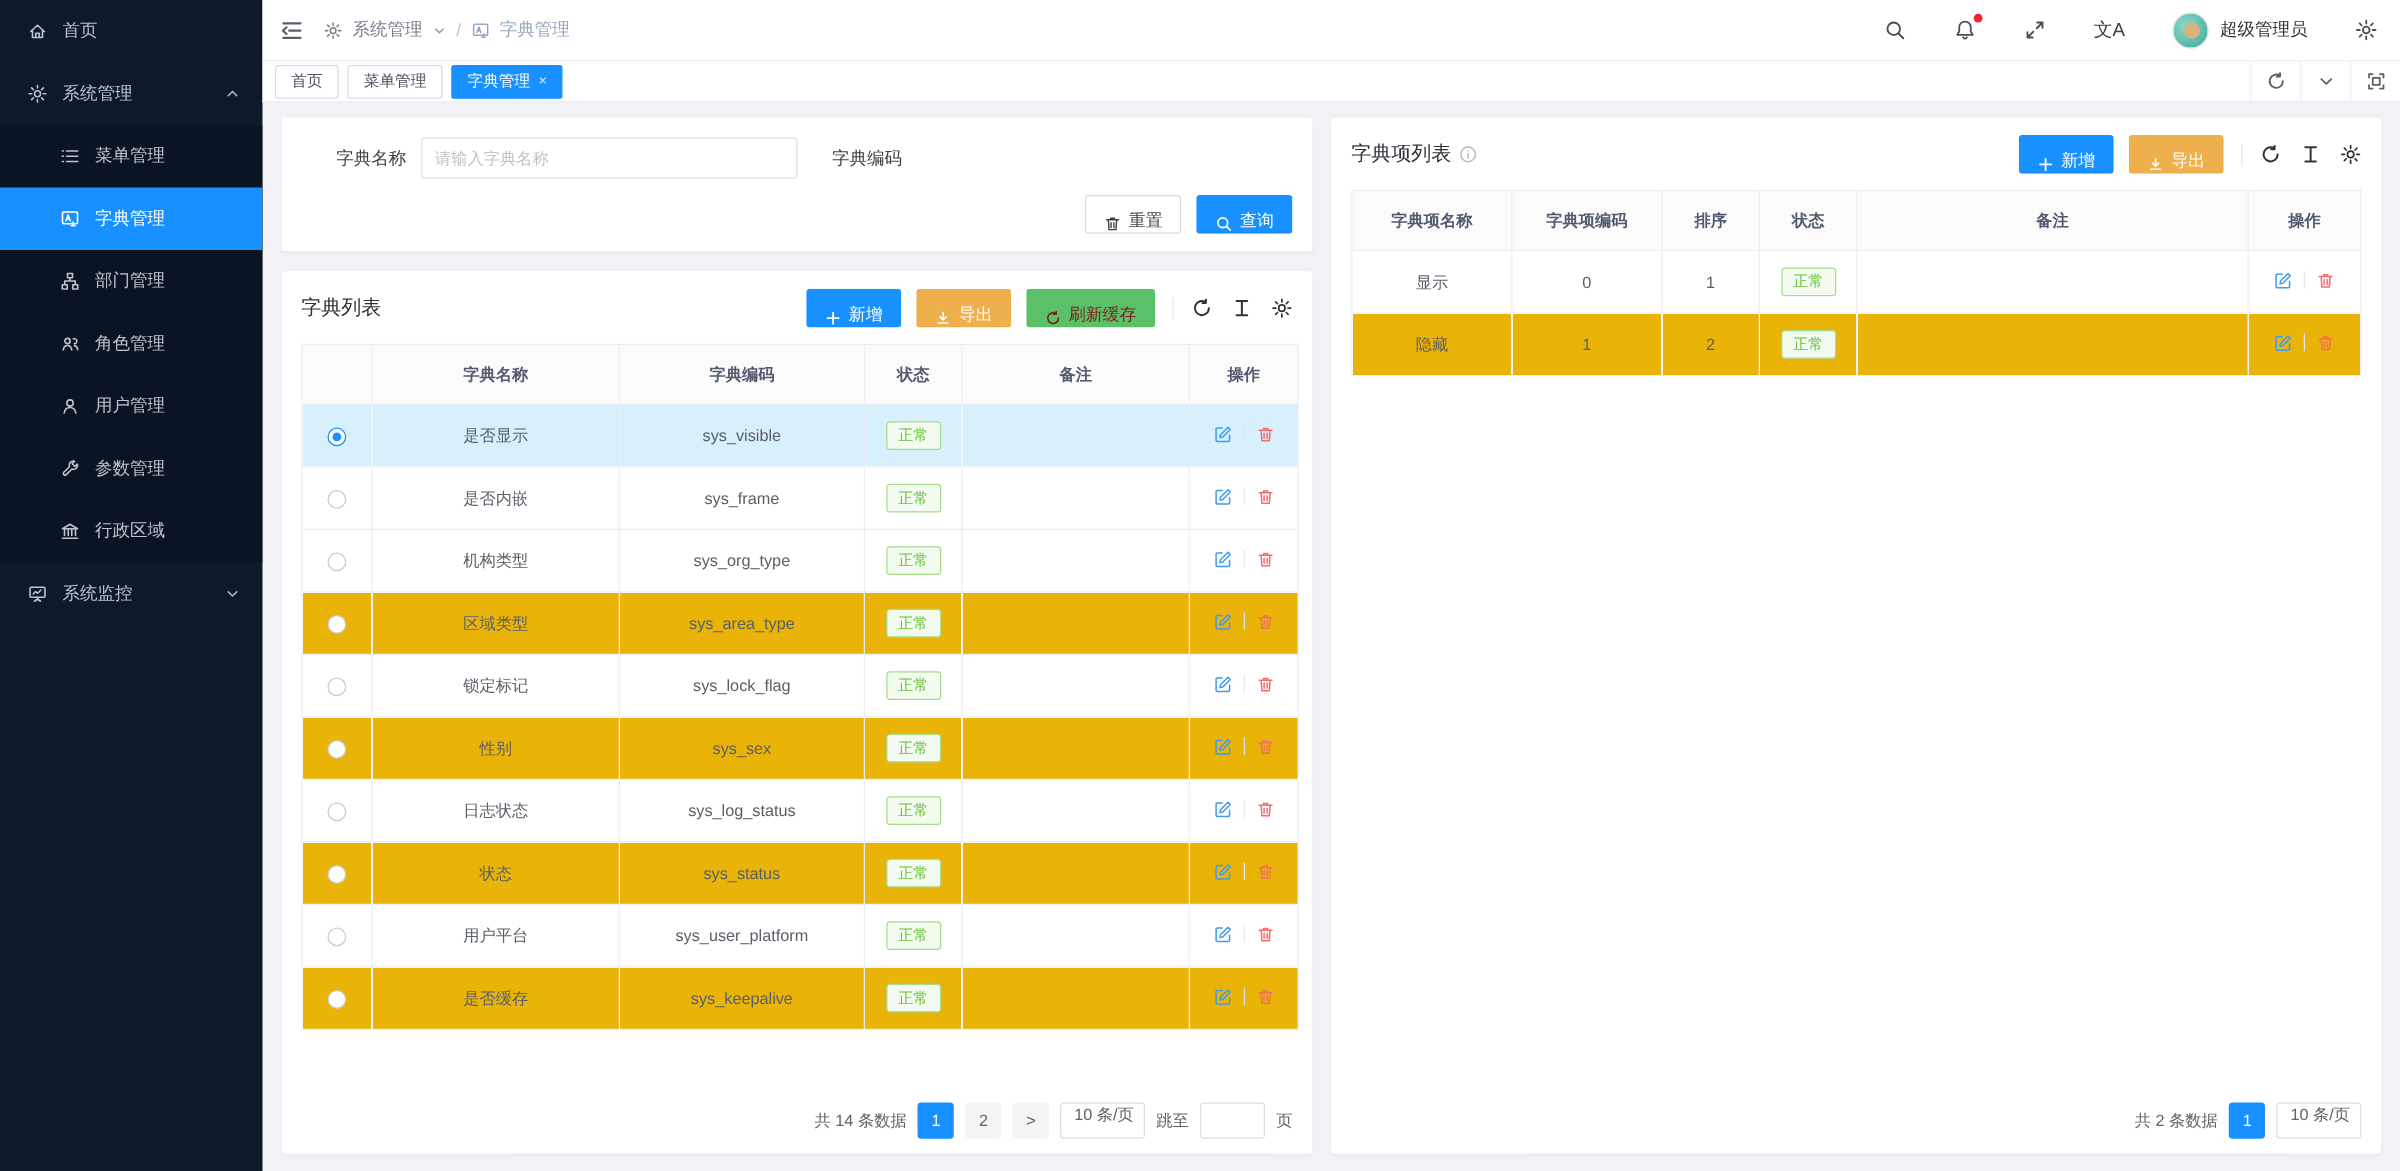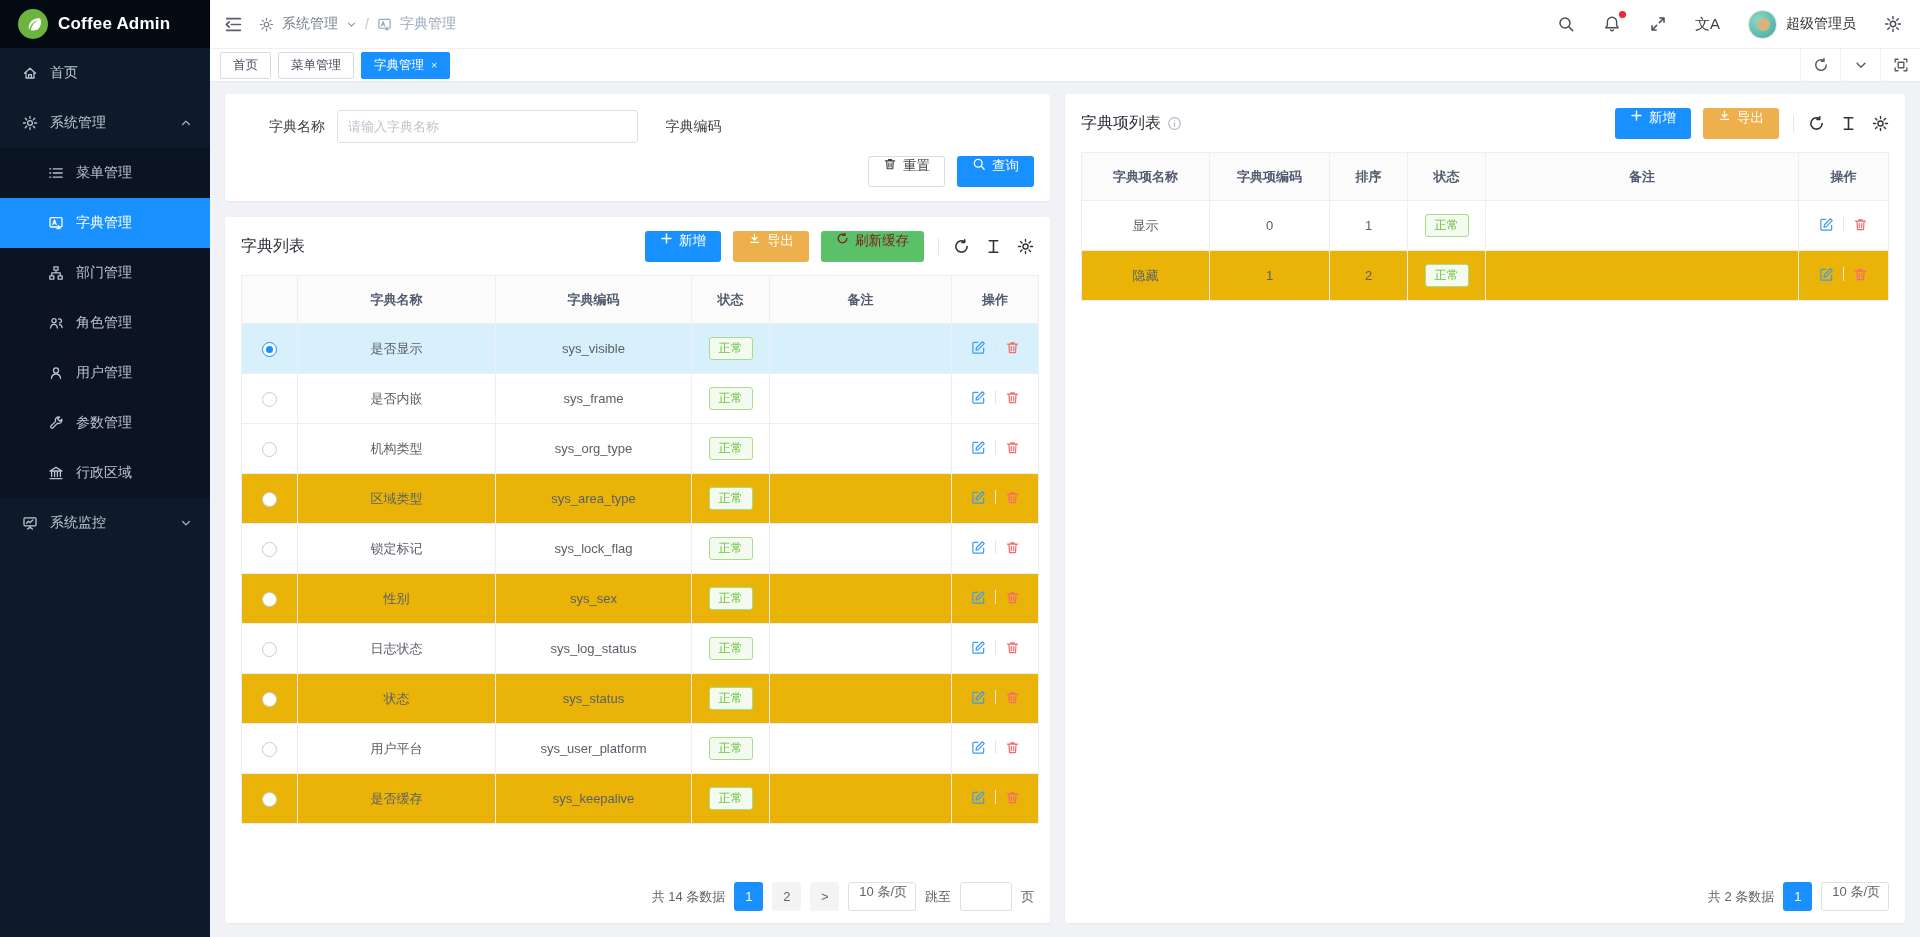--- a/index.html
+++ b/index.html
@@ -20,21 +20,21 @@
   .submenu .menu-item { padding-left:48px; }
   .menu-item.active { background:#1890ff; color:#fff; }
 
   
   .main { flex:1; display:flex; flex-direction:column; min-width:0; }
   .topbar { height:48px; background:#fff; display:flex; align-items:center; justify-content:space-between; padding:0 18px 0 14px; flex-shrink:0; }
   .topbar-left { display:flex; align-items:center; gap:16px; color:#5a5e66; }
   .crumb { display:flex; align-items:center; gap:8px; color:#7a828e; font-size:14px; }
   .crumb .sep { color:#c0c4cc; }
   .crumb .current { color:#97a8be; }
-  .topbar-right { display:flex; align-items:center; gap:28px; color:#4a4f57;justify-content:flex-end; }
+  .topbar-right { display:flex; align-items:center; gap:38px; color:#4a4f57;justify-content:flex-end; }
   .top-icon { position:relative; display:flex; align-items:center; cursor:pointer; }
   .badge-dot { position:absolute; top:-4px; right:-5px; width:7px; height:7px; border-radius:50%; background:#f5222d; }
   .avatar { width:29px; height:29px; border-radius:50%; background:radial-gradient(circle at 35% 35%, #8fd9c9, #3aa99a); border:1px solid #e0e0e0; position:relative; overflow:hidden; }
   .avatar::after { content:""; position:absolute; left:8px; top:7px; width:13px; height:13px; border-radius:50%; background:#d8b37e; }
   .username { font-size:14px; color:#303133; }
   .translate-glyph { font-size:15px; color:#3a3f45; }
 
   
   .tabsbar { height:34px; background:#fff; border-top:1px solid #f0f0f0; border-bottom:1px solid #e6e9ef; display:flex; align-items:center; justify-content:space-between; padding-left:10px; flex-shrink:0; }
   .tabs { display:flex; gap:7px; align-items:center; }
@@ -52,21 +52,21 @@
 
   
   .search-card { padding:16px 16px 14px 16px; }
   .form-row { display:flex; }
   .form-item { display:flex; align-items:center; width:50%; }
   .form-label { width:96px; text-align:right; padding-right:12px; color:#3c4046; font-size:14px; flex-shrink:0; }
   .form-input { flex:1; height:33px; border:1px solid #dcdfe6; border-radius:3px; padding:0 10px; font-size:13px; color:#303133; font-family:inherit; }
   .form-input::placeholder { color:#bfc4cc; }
   .btn-row { display:flex; justify-content:flex-end; gap:12px; margin-top:13px; }
 
-  .btn { height:31px; display:inline-flex; align-items:flex-start; gap:6px; padding:0 14px; font-size:13.5px; border-radius:3px; border:1px solid transparent; cursor:pointer; font-family:Liberation Sans, sans-serif; background:#fff; }
+  .btn { height:31px; display:inline-flex; align-items:flex-end; gap:6px; padding:0 14px; font-size:13.5px; border-radius:3px; border:1px solid transparent; cursor:pointer; font-family:Liberation Sans, sans-serif; background:#fff; }
   .btn-plain { border-color:#d9dce2; color:#3c4046; }
   .btn-primary { background:#1890ff; color:#fff; }
   .btn-warning { background:#eeb04d; color:#fff; }
   .btn-success { background:#5ac168; color:#7f1d1d; }
 
   
   .list-card { flex:1; display:flex; flex-direction:column; padding:14px 16px 12px 16px; min-height:0; width:100%; }
   .card-head { display:flex; align-items:center; justify-content:space-between; margin-bottom:13px; flex-shrink:0; }
   .card-title { font-size:16px; color:#2c3036; display:flex; align-items:center; gap:6px; }
   .head-actions { display:flex; align-items:center; gap:12px; }
@@ -99,28 +99,20 @@
   .pg-select { height:29px; border:1px solid #dcdfe6; border-radius:3px; display:flex; align-items:center; gap:8px; padding:0 8px 0 10px; color:#606266; cursor:pointer; background:#fff;flex-direction:column; }
   .pg-select .chev { color:#b8bec8; }
   .pg-jump-input { width:52px; height:29px; border:1px solid #dcdfe6; border-radius:3px; background:#fff; }
 </style>
 </head>
 <body>
 
 <div class="app">
 
   <aside class="sidebar">
-    <div class="logo-bar">
-      <span class="logo-circle">
-        <svg width="20" height="20" viewBox="0 0 24 24">
-            <path fill="#fff" d="M18.6 5.2c-7.2.6-11.7 4.8-11.7 11.4 0 .9.1 1.7.4 2.4 1.9-6.3 5.3-10 11.3-12-4.9 3-8.1 6.9-9.3 12.2 1 .4 2.1.6 3.3.6 5.6 0 8.9-4.2 8.9-9.9 0-1.8-.3-3.4-1-4.7z"></path>
-          </svg>
-      </span>
-      <span class="logo-title">Coffee Admin</span>
-    </div>
     <nav class="menu">
       <div class="menu-item">
         <svg width="16" height="16" viewBox="0 0 16 16" fill="none" stroke="currentColor" stroke-width="1.3" stroke-linecap="round" stroke-linejoin="round">
             <path d="M2.5 8.2 8 3.2l5.5 5M4 7.2V13h8V7.2M6.6 13V9.6h2.8V13"></path>
           </svg>
         <span>首页</span>
       </div>
       <div class="menu-item">
         <svg width="16" height="16" viewBox="0 0 16 16" fill="none" stroke="currentColor" stroke-width="1.3" stroke-linecap="round">
             <circle cx="8" cy="8" r="2.4"></circle>

